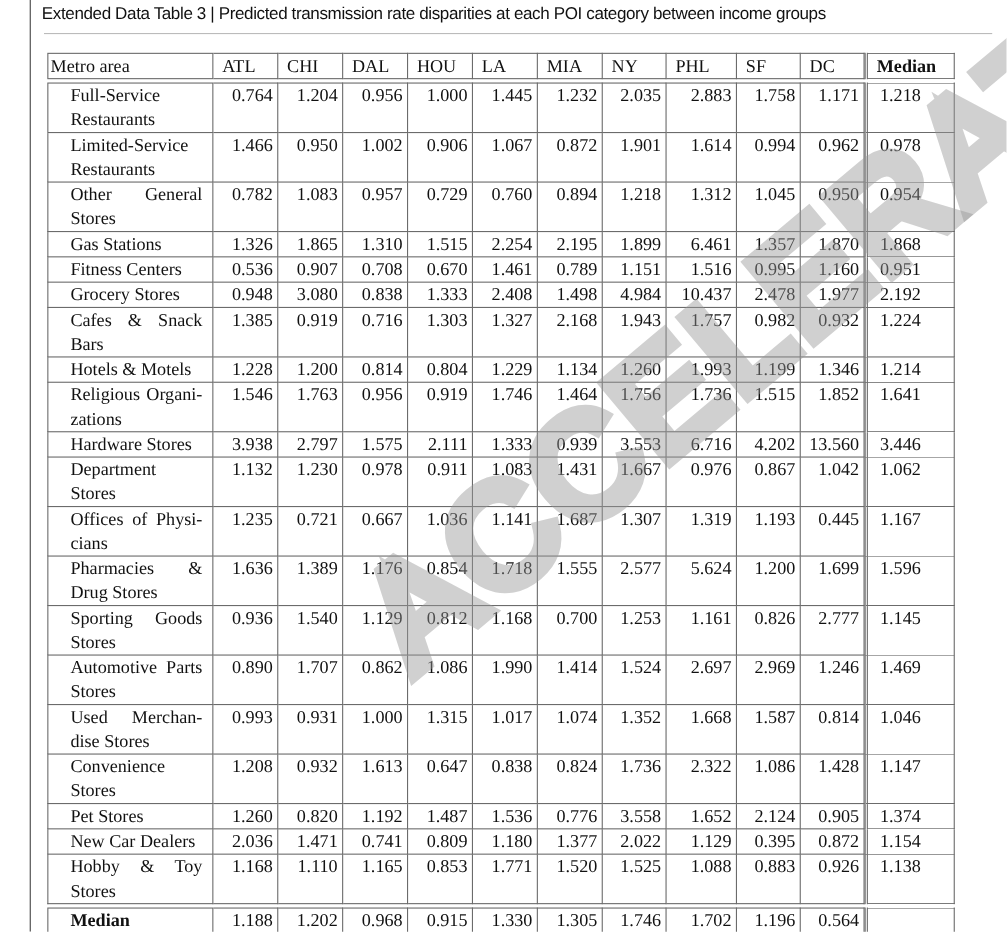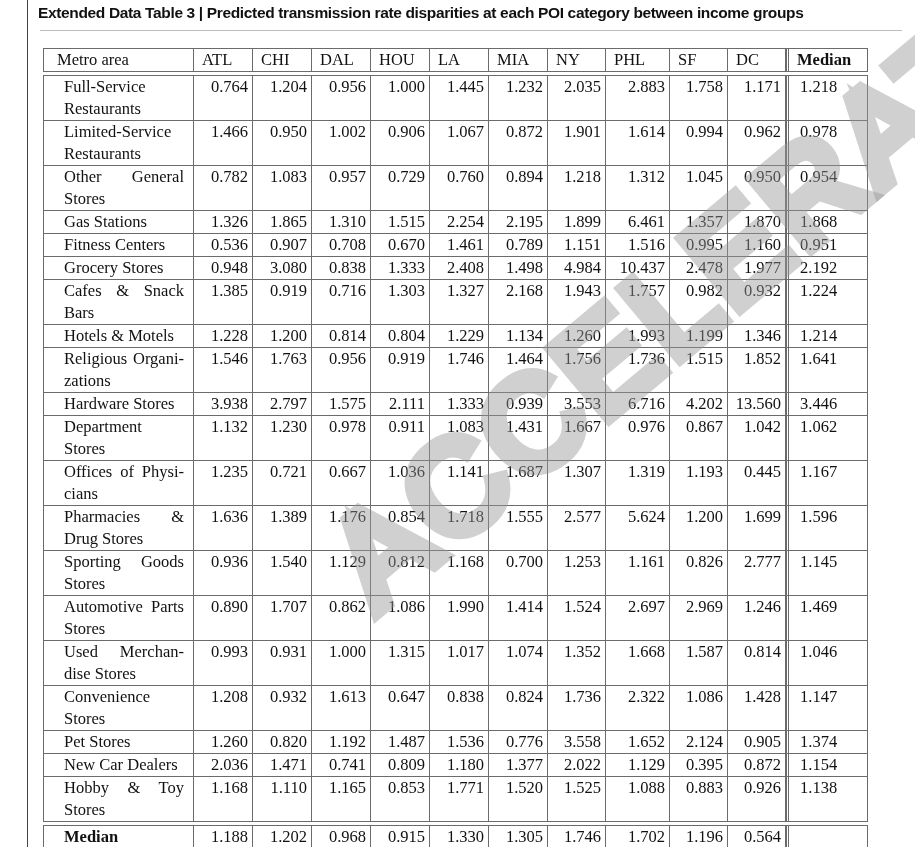--- a/index.html
+++ b/index.html
@@ -1,36 +1,36 @@
 <!DOCTYPE html>
 <html><head>
 <meta charset="utf-8">
 <style>
   html, body { margin: 0; padding: 0; background: #ffffff; }
   body { width: 915px; height: 847px; position: relative; overflow: hidden; }
   .left-rule { position: absolute; left: 27px; top: 0; width: 1px; height: 847px; background: #444; }
   .title {
     position: absolute; left: 38px; top: 4px;
-    font-family: "Liberation Sans", sans-serif; font-size: 15.5px; font-weight: bold;
+    font-family: "Liberation Sans", sans-serif; font-size: 15.5px; font-weight: normal;
     color: #111; letter-spacing: -0.35px; white-space: nowrap;
   }
   .title-rule { position: absolute; left: 40px; top: 30px; width: 862px; height: 1px; background: #bbb; }
   .tbl-wrap { position: absolute; left: 43px; top: 48px; }
   table.t {
     border-collapse: separate; border-spacing: 0;
     font-family: "Liberation Serif", serif; font-size: 16.5px; color: #111;
     line-height: 22px;
   }
   table.t td, table.t th {
     border-right: 1px solid #6b6b6b; border-bottom: 1px solid #6b6b6b;
     padding: 0 0 0 0; vertical-align: top; font-weight: normal; text-align: center;
   }
   table.t td:first-child, table.t th:first-child { border-left: 1px solid #6b6b6b; text-align: justify; padding-left: 20px; padding-right: 9px; text-align-last: left; }
   table.t tr.hdr th { border-top: 1px solid #6b6b6b; text-align: left; padding-left: 8px; }
-  table.t tr.hdr th:first-child { padding-left: 13px; margin-top: 36px; }
+  table.t tr.hdr th:first-child { padding-left: 2px; margin-top: 36px; }
   table.t th.med, table.t td.med { border-left: 3px double #6b6b6b; text-align: left; padding-left: 11px; }
   table.t th.med { font-weight: bold; padding-left: 12px; }
   table.t tr.gap td { border: none; height: 3px; padding: 0; line-height: 3px; }
   table.t tr.first td { border-top: 1px solid #6b6b6b; }
   table.t tr.medrow td { border-top: 1px solid #6b6b6b; }
   table.t tr.medrow td:first-child { font-weight: bold; }
   col.c0 { width: 151px; } col.cv { width: 59px; } col.cny { width: 58px; } col.cphl { width: 64px; } col.csf { width: 58px; } col.cdc { width: 58px; } col.cm { width: 82px; }
   .cell-num { display: block; padding: 0 4px 0 0; text-align: right; }
   .watermark {
     position: absolute; left: 300px; top: 520px; transform: rotate(-40deg);

